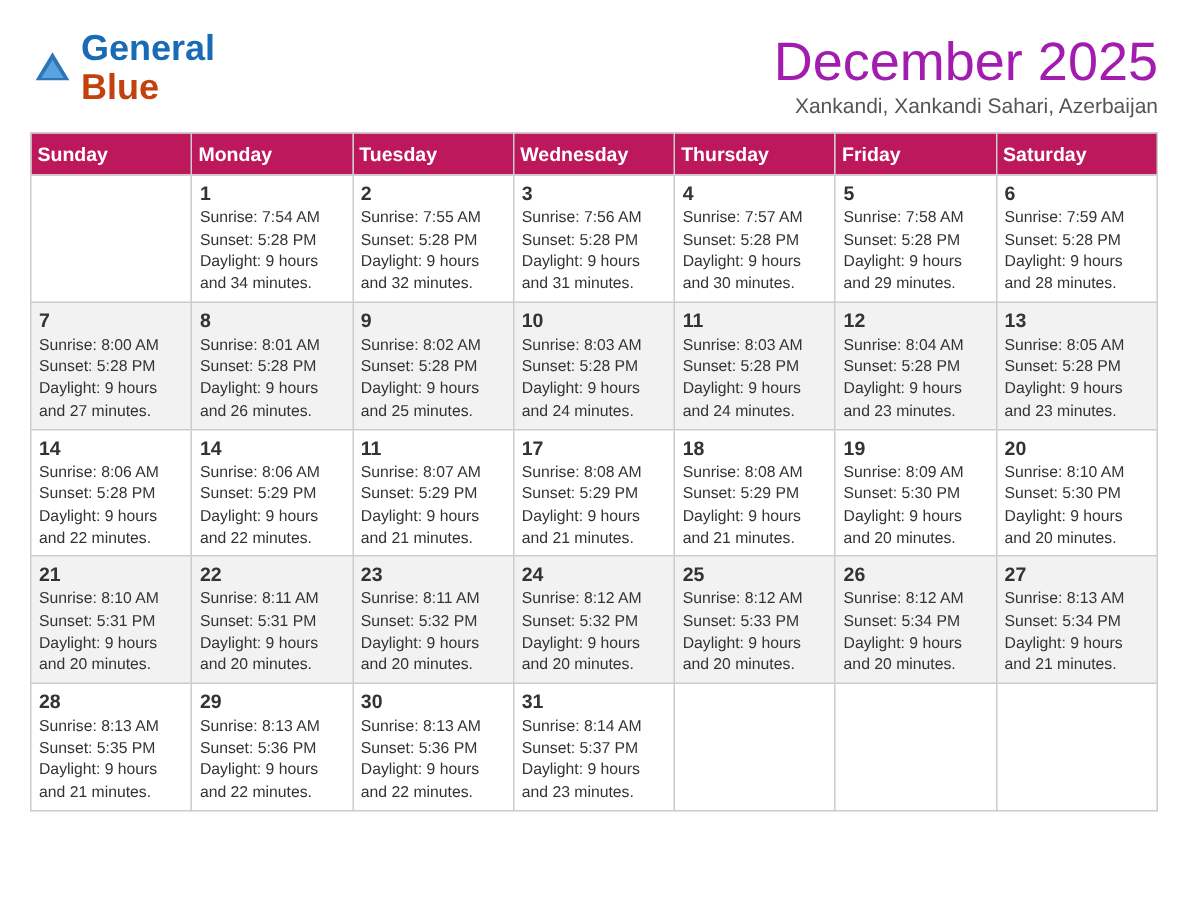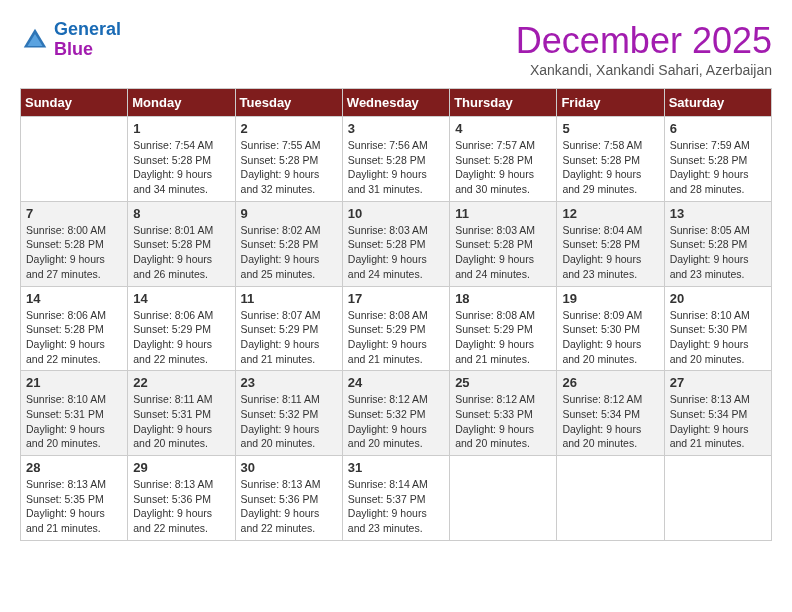--- a/index.html
+++ b/index.html
@@ -15,21 +15,21 @@
       justify-content: space-between;
       align-items: flex-start;
       margin-bottom: 10px;
     }
     .logo {
       display: flex;
       align-items: center;
       gap: 4px;
     }
     .logo-text {
-      font-size: 18px;
+      font-size: 24px;
       font-weight: bold;
       color: #333;
       line-height: 1.1;
     }
     .logo-text span {
       color: #1a6bb5;
     }
     .logo-icon {
       width: 30px;
       height: 30px;
@@ -45,21 +45,21 @@
     .location {
       font-size: 14px;
       color: #555;
     }
     table {
       width: 100%;
       border-collapse: collapse;
       font-size: 11px;
     }
     thead tr th {
-      background-color: #7f1d1d;
+      background-color: #be185d;
       color: #fff;
       padding: 6px 4px;
       text-align: left;
       font-size: 13px;
       font-weight: bold;
       border: 1px solid #ccc;
     }
     tbody tr td {
       border: 1px solid #ccc;
       vertical-align: top;
@@ -91,21 +91,21 @@
 <body>
 
 <div class="header">
   <div class="logo">
     <svg class="logo-icon" viewBox="0 0 40 40">
       <polygon points="20,5 35,30 5,30" fill="#2e75b6"></polygon>
       <polygon points="20,12 30,28 10,28" fill="#5ba3e0"></polygon>
     </svg>
     <div class="logo-text">
       <div><span>General</span></div>
-      <div><span style="color:#a21caf;">Blue</span></div>
+      <div><span style="color:#c2410c;">Blue</span></div>
     </div>
   </div>
   <div class="title-block">
     <div class="month-title">December 2025</div>
     <div class="location">Xankandi, Xankandi Sahari, Azerbaijan</div>
   </div>
 </div>
 
 <table>
   <thead>

